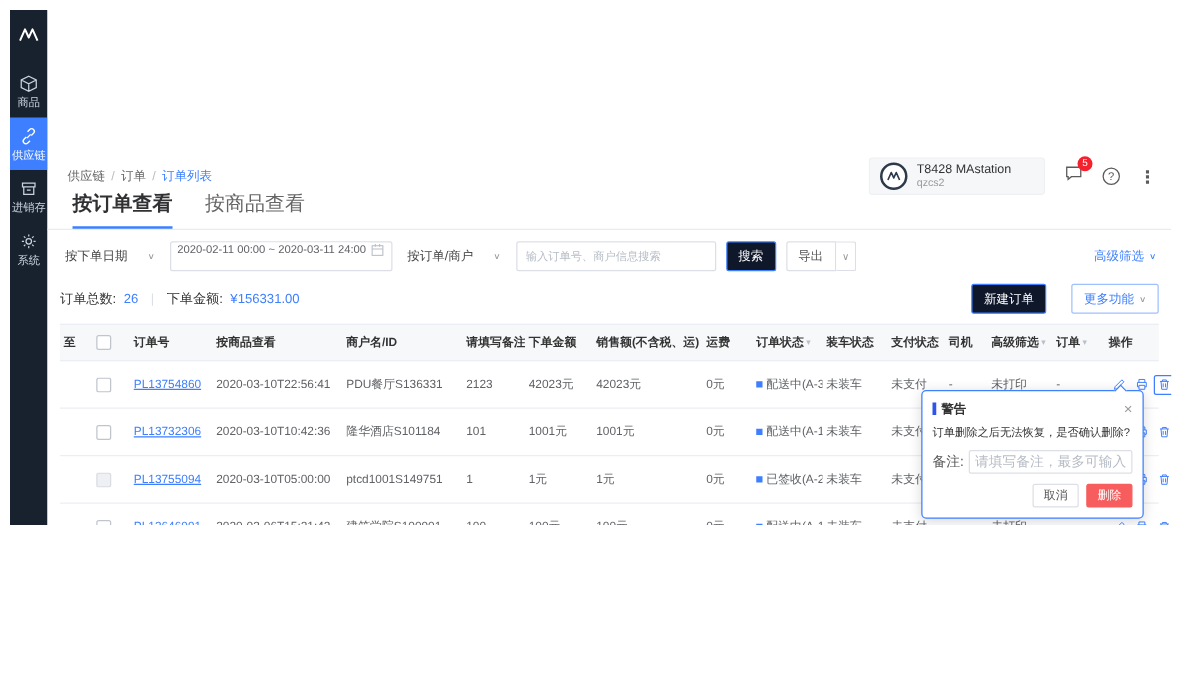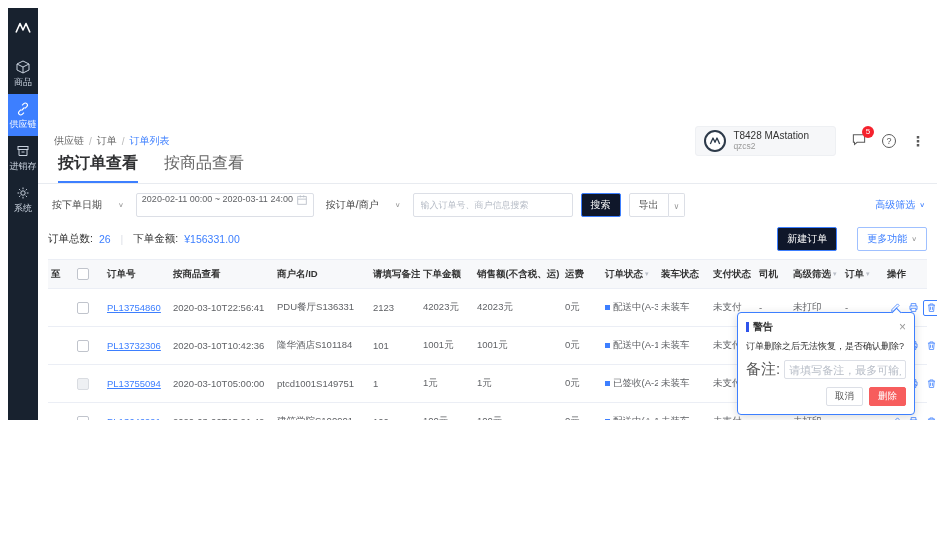--- a/index.html
+++ b/index.html
@@ -78,21 +78,21 @@
 
   
   .popover { position:absolute; left:699px; top:304px; width:178px; background:#fff; border:1px solid #3D7FFF; border-radius:4px; box-shadow:0 2px 10px rgba(0,0,0,.15); padding:7px 8px 8px; z-index:5; }
   .pop-arrow { position:absolute; top:-4.5px; right:14px; width:7px; height:7px; background:#fff; border-left:1px solid #3D7FFF; border-top:1px solid #3D7FFF; transform:rotate(45deg); }
   .pop-head { display:flex; align-items:center; margin-bottom:6px; }
   .pop-bar { width:3px; height:10px; background:#2f54eb; margin-right:4px; }
   .pop-title { font-size:10px; font-weight:bold; color:#333; }
   .pop-close { margin-left:auto; color:#999; font-size:12px; line-height:10px; cursor:pointer; }
   .pop-msg { font-size:9px; color:#333; white-space:nowrap; margin-bottom:7px; }
   .pop-note { display:flex; align-items:center; gap:4px; margin-bottom:8px; }
-  .note-label { font-size:15px; color:#555; white-space:nowrap; }
+  .note-label { font-size:11px; color:#555; white-space:nowrap; }
   .note-input { flex:1; min-width:0; border:1px solid #dcdfe6; border-radius:2px; height:19px; padding:0 4px; font-size:11px; font-family:inherit; outline:none; color:#606266; }
   .pop-actions { display:flex; justify-content:flex-end; gap:6px; }
   .btn.mini { height:19px; padding:0 8px; font-size:9.5px; border-radius:2px; }
   .btn.danger { background:#F75D5D; border-color:#F75D5D; color:#fff; }
 </style>
 </head>
 <body>
 
 <div class="page">
   <div class="app">

